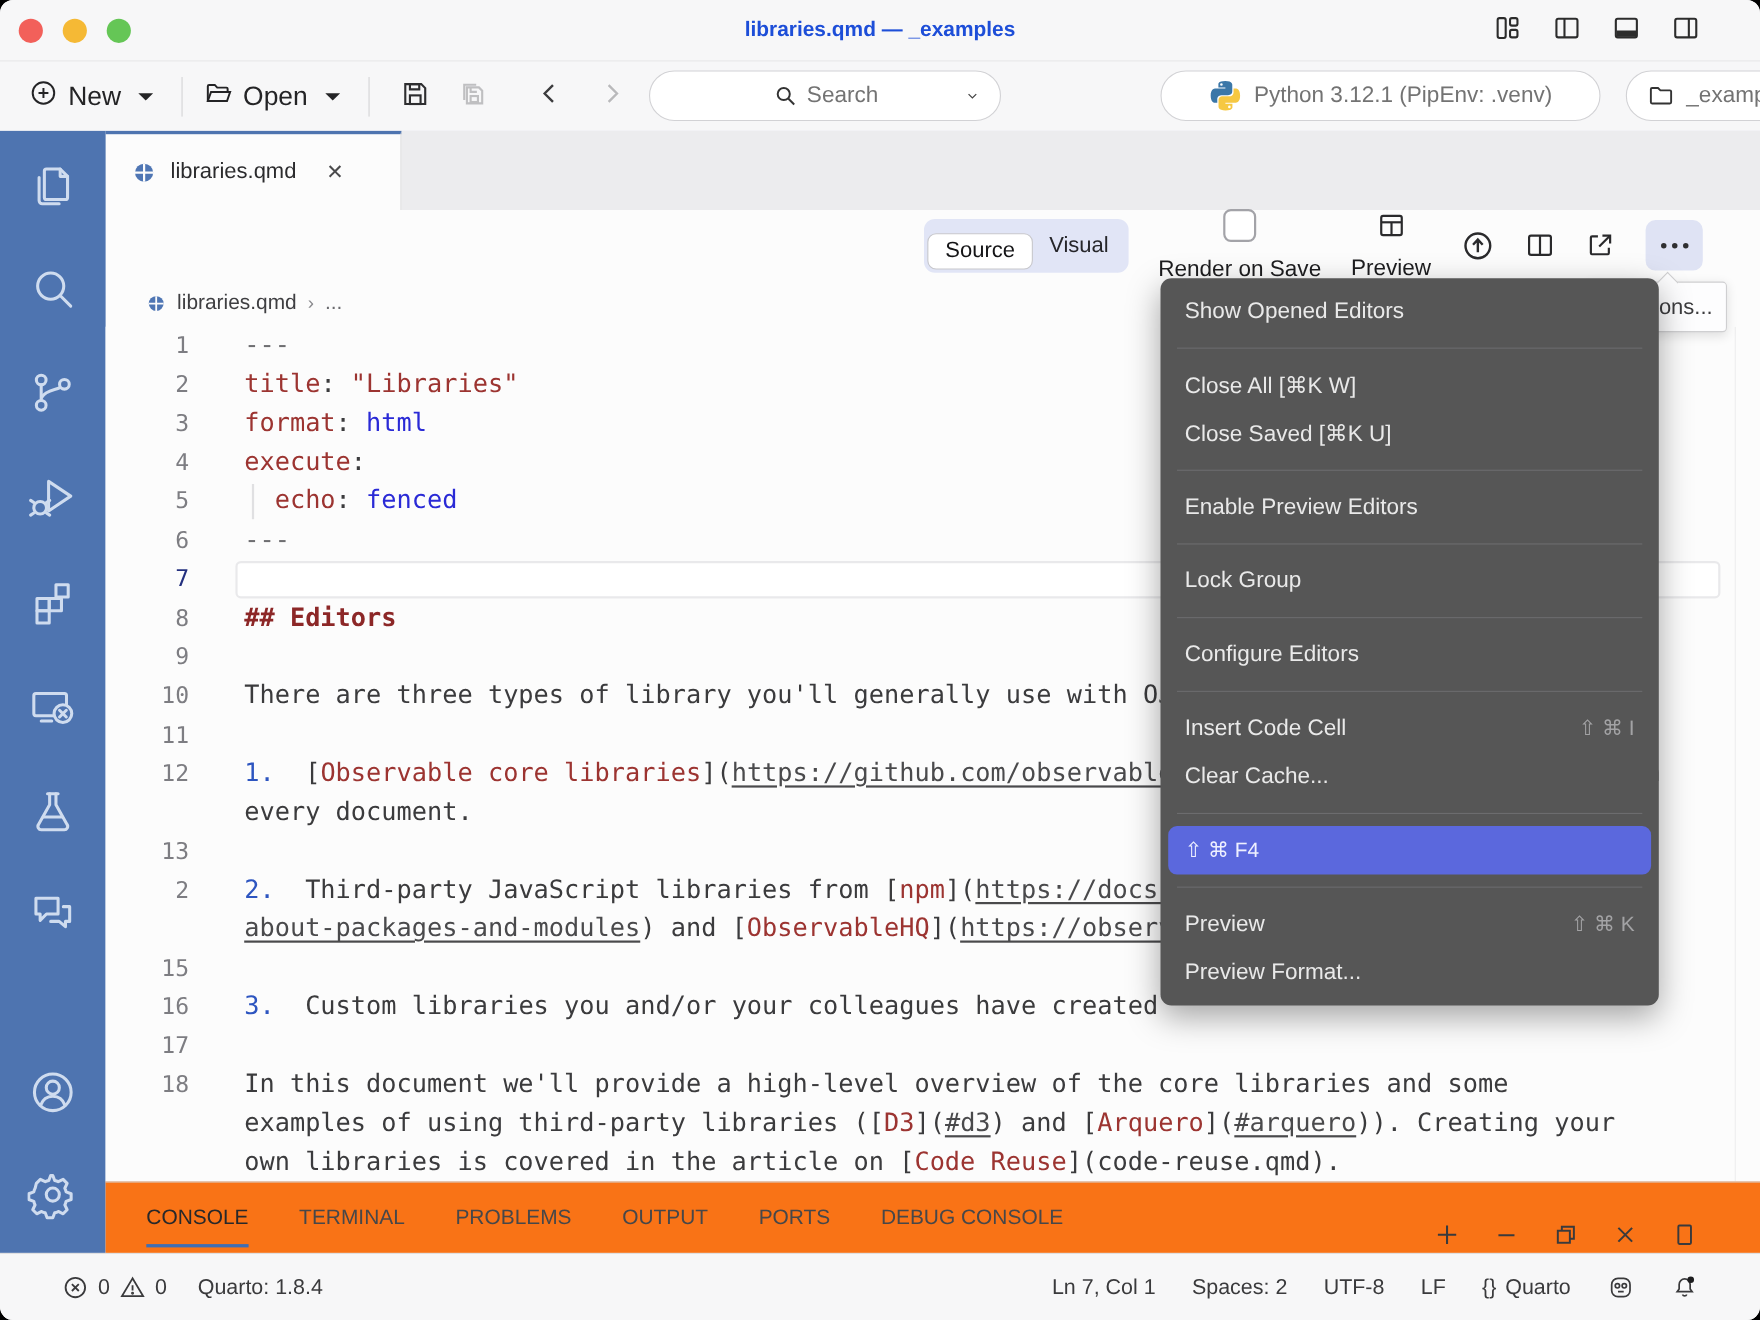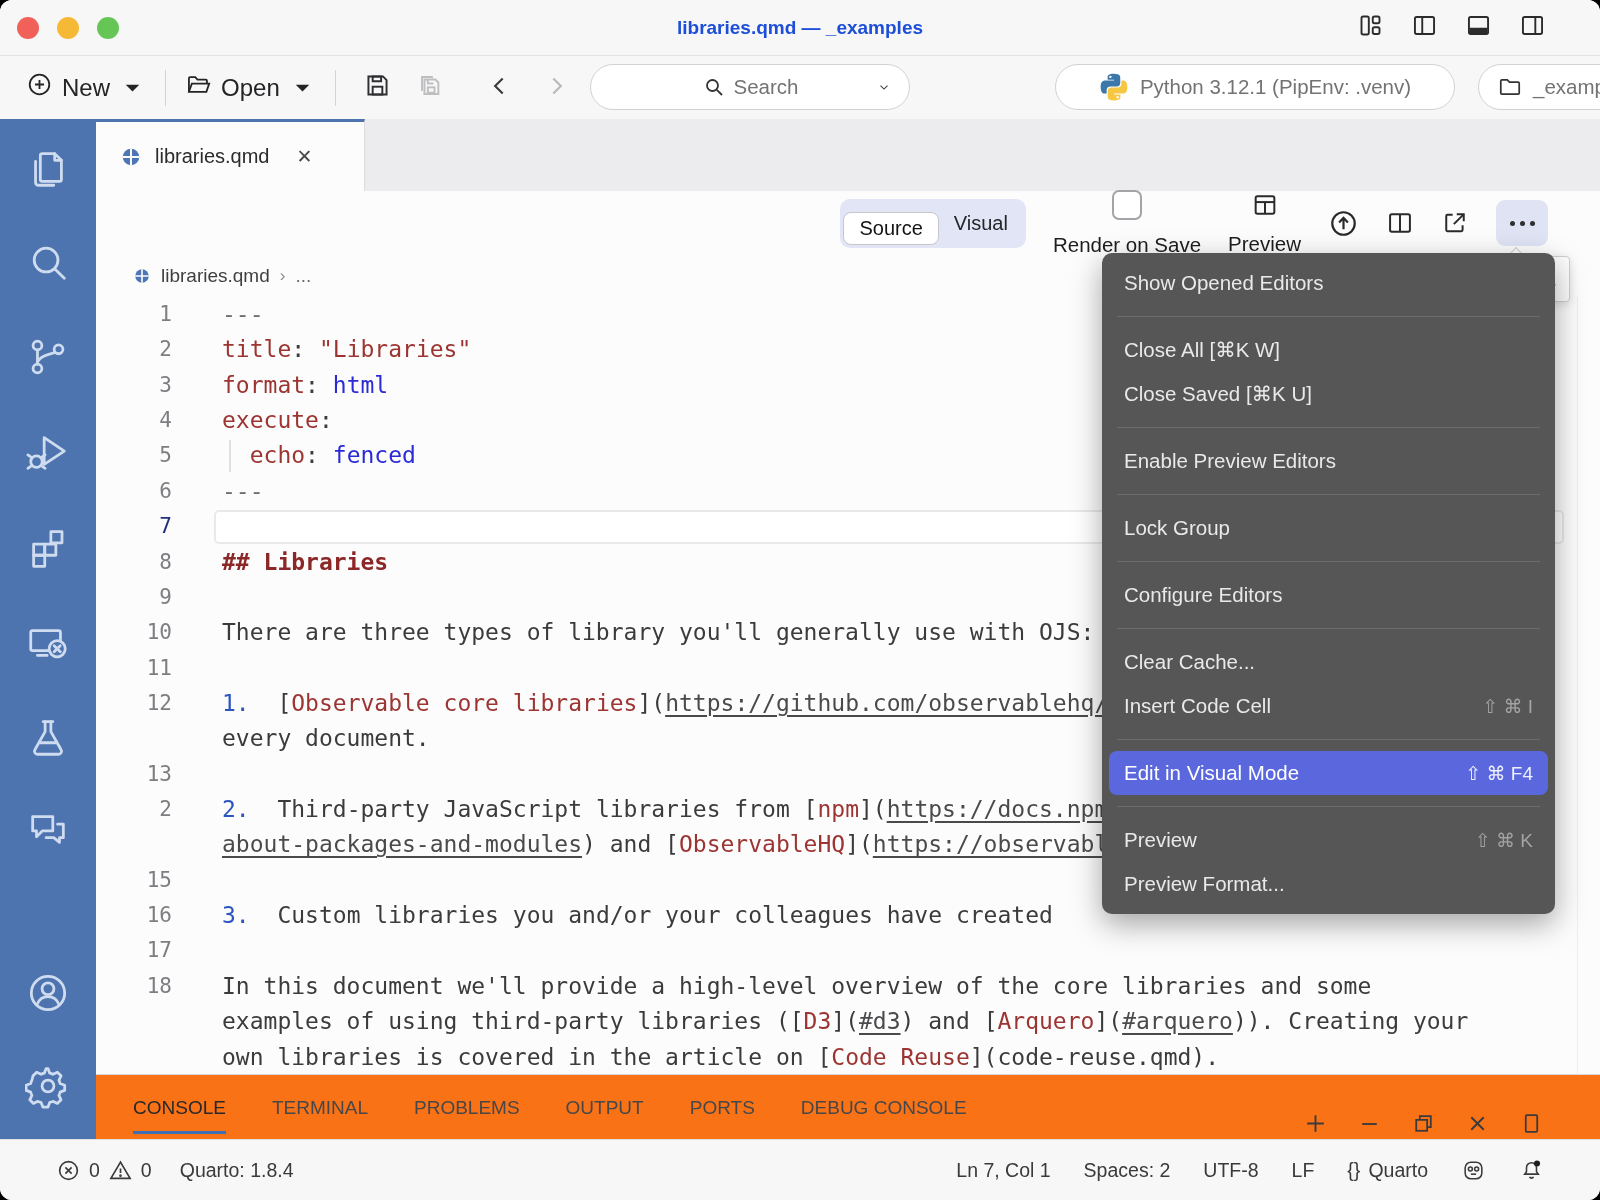--- a/index.html
+++ b/index.html
@@ -100,21 +100,21 @@
   .sleft{display:flex;align-items:center;gap:10px;margin-left:56px;}
   .sleft svg{width:23px;height:23px;}
   .squarto{margin-left:18px;}
   .sright{margin-left:auto;display:flex;align-items:center;gap:33px;margin-right:56px;}
   .sitem{display:flex;align-items:center;gap:8px;}
   .sitem svg{width:25px;height:25px;}
 
   
   .tooltip{position:absolute;left:1442px;top:256px;width:128px;height:46px;z-index:20;background:#fdfdfe;border:1px solid #cfcfd1;border-radius:4px;display:flex;align-items:center;justify-content:flex-end;padding-right:12px;box-sizing:border-box;font-size:20px;color:#3c3c3e;box-shadow:0 3px 10px rgba(0,0,0,.12);}
   .tooltip::before{content:"";position:absolute;top:-7.5px;left:66px;width:13px;height:13px;background:#fdfdfe;border-left:1px solid #cfcfd1;border-top:1px solid #cfcfd1;transform:rotate(45deg);}
-  .ctxmenu{position:absolute;left:1102px;top:253px;width:453px;background:#565656;border-radius:10px;padding:8px 0;box-shadow:0 10px 30px rgba(0,0,0,.35);z-index:30;font-size:20.5px;color:#e9e9e9;box-sizing:border-box;}
+  .ctxmenu{position:absolute;left:1055px;top:253px;width:453px;background:#565656;border-radius:10px;padding:8px 0;box-shadow:0 10px 30px rgba(0,0,0,.35);z-index:30;font-size:20.5px;color:#e9e9e9;box-sizing:border-box;}
   .mi{height:44px;display:flex;align-items:center;padding:0 22px;}
   .mi .lbl{flex:1;}
   .mi .sc{color:#a3a3a5;font-size:19px;}
   .mi.hl{background:#5b68dd;margin:0 7px;padding:0 15px;border-radius:8px;color:#fff;}
   .mi.hl .sc{color:#eef0ff;}
   .msep{height:1px;background:#6c6c6e;margin:11px 15px;}
 </style>
 </head>
 <body>
 
@@ -341,21 +341,21 @@
       </div>
 
       <div class="code-area" id="codearea">
             <div class="row"><span class="ln">1</span><span class="code"><span class="tk-dash">---</span></span></div>
             <div class="row"><span class="ln">2</span><span class="code"><span class="tk-key">title</span><span class="tk-pln">: </span><span class="tk-str">"Libraries"</span></span></div>
             <div class="row"><span class="ln">3</span><span class="code"><span class="tk-key">format</span><span class="tk-pln">: </span><span class="tk-val">html</span></span></div>
             <div class="row"><span class="ln">4</span><span class="code"><span class="tk-key">execute</span><span class="tk-pln">:</span></span></div>
             <div class="row"><span class="ln">5</span><i class="guide"></i><span class="code"><span class="tk-pln">  </span><span class="tk-key">echo</span><span class="tk-pln">: </span><span class="tk-val">fenced</span></span></div>
             <div class="row"><span class="ln">6</span><span class="code"><span class="tk-dash">---</span></span></div>
             <div class="row cur"><span class="ln">7</span><span class="code"></span></div>
-            <div class="row"><span class="ln">8</span><span class="code"><span class="tk-head">## Libraries</span></span></div>
+            <div class="row"><span class="ln">8</span><span class="code"><span class="tk-head">## Editors</span></span></div>
             <div class="row"><span class="ln">9</span><span class="code"></span></div>
             <div class="row"><span class="ln">10</span><span class="code"><span class="tk-pln">There are three types of library you'll generally use with OJS:</span></span></div>
             <div class="row"><span class="ln">11</span><span class="code"></span></div>
             <div class="row"><span class="ln">12</span><span class="code"><span class="tk-num">1.</span><span class="tk-pln">  [</span><span class="tk-link">Observable core libraries</span><span class="tk-pln">](</span><span class="tk-url">https://github.com/observablehq/stdlib</span><span class="tk-pln">) that are available in</span></span></div>
             <div class="row"><span class="ln"></span><span class="code"><span class="tk-pln">every document.</span></span></div>
             <div class="row"><span class="ln">13</span><span class="code"></span></div>
             <div class="row"><span class="ln">2</span><span class="code"><span class="tk-num">2.</span><span class="tk-pln">  Third-party JavaScript libraries from [</span><span class="tk-link">npm</span><span class="tk-pln">](</span><span class="tk-url">https://docs.npmjs.com/</span></span></div>
             <div class="row"><span class="ln"></span><span class="code"><span class="tk-url">about-packages-and-modules</span><span class="tk-pln">) and [</span><span class="tk-link">ObservableHQ</span><span class="tk-pln">](</span><span class="tk-url">https://observablehq.com</span><span class="tk-pln">)</span></span></div>
             <div class="row"><span class="ln">15</span><span class="code"></span></div>
             <div class="row"><span class="ln">16</span><span class="code"><span class="tk-num">3.</span><span class="tk-pln">  Custom libraries you and/or your colleagues have created</span></span></div>
@@ -460,29 +460,28 @@
         <div class="msep"></div>
         <div class="mi">
           <span class="lbl">Lock Group</span>
         </div>
         <div class="msep"></div>
         <div class="mi">
           <span class="lbl">Configure Editors</span>
         </div>
         <div class="msep"></div>
         <div class="mi">
-          <span class="lbl">Clear Cache...</span>
-        </div>
-        <div class="mi">
           <span class="lbl">Insert Code Cell</span>
           <span class="sc">⇧ ⌘ I</span>
         </div>
+        <div class="mi">
+          <span class="lbl">Clear Cache...</span>
+        </div>
         <div class="msep"></div>
         <div class="mi hl">
-          <span class="lbl">Edit in Visual Mode</span>
           <span class="sc">⇧ ⌘ F4</span>
         </div>
         <div class="msep"></div>
         <div class="mi">
           <span class="lbl">Preview</span>
           <span class="sc">⇧ ⌘ K</span>
         </div>
         <div class="mi">
           <span class="lbl">Preview Format...</span>
         </div>

